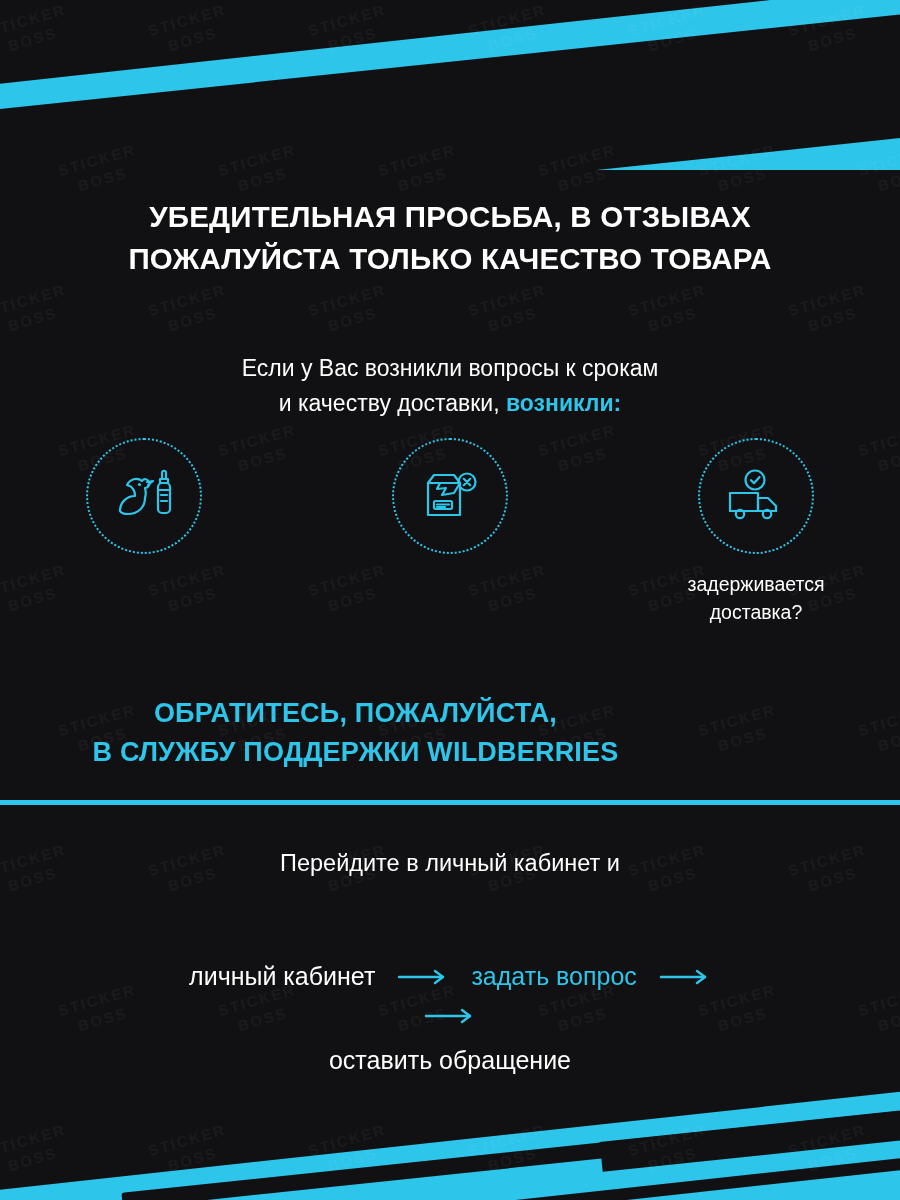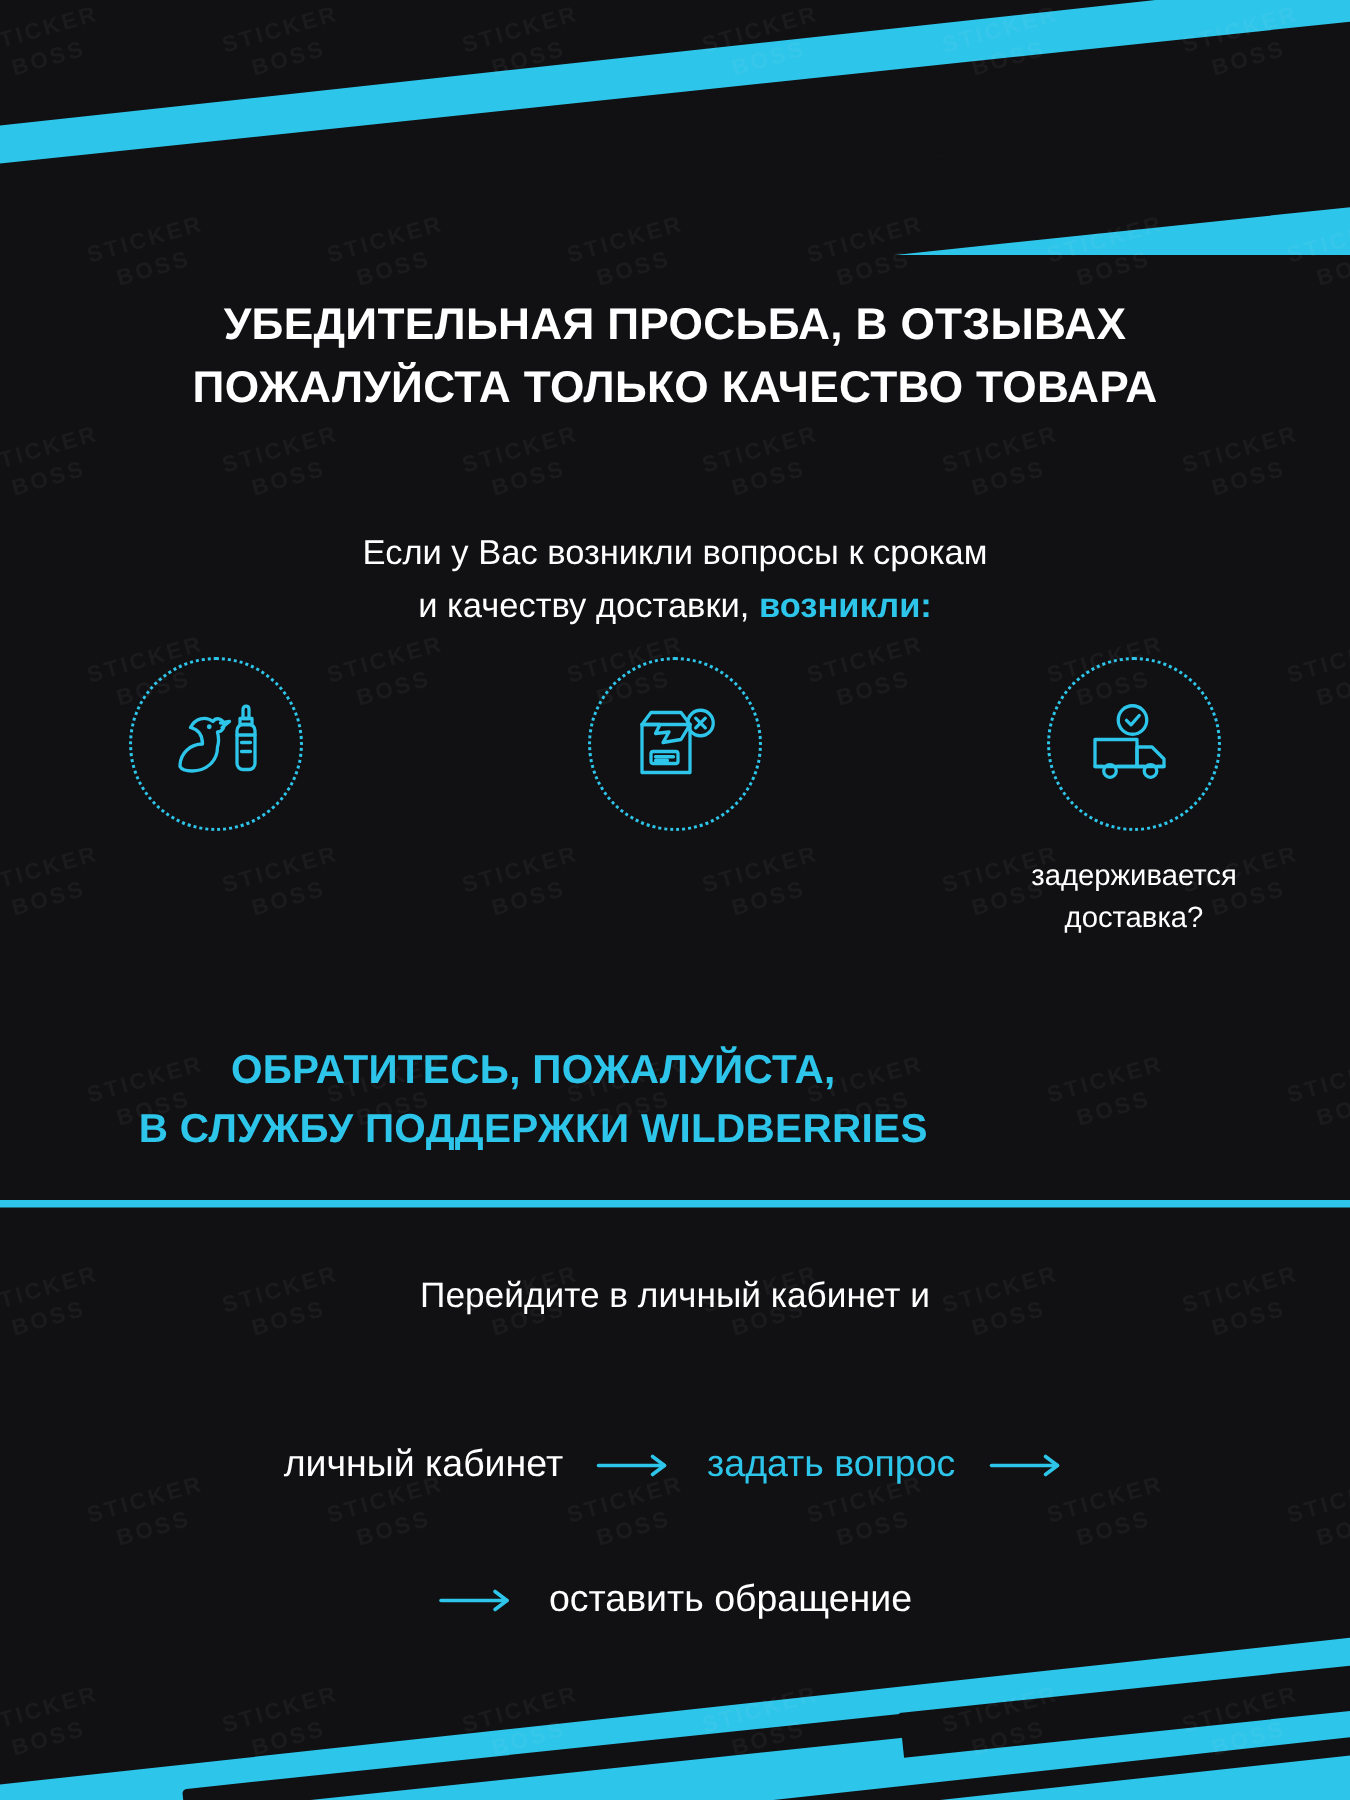--- a/index.html
+++ b/index.html
@@ -180,21 +180,21 @@
     position: absolute;
     left: 0; width: 900px;
     display: flex;
     align-items: center;
     justify-content: center;
     gap: 22px;
     font-size: 25px;
     font-weight: normal;
   }
   .steps-row-1 { top: 962px; }
-  .steps-row-2 { top: 1052px; }
+  .steps-row-2 { top: 1008px; flex-direction: column; }
 
   .step-white { color: #ffffff; }
   .step-cyan { color: #2ec5ea; }
 
   .arrow {
     display: inline-flex;
     align-items: center;
   }
   .arrow svg { display: block; }
 </style>

